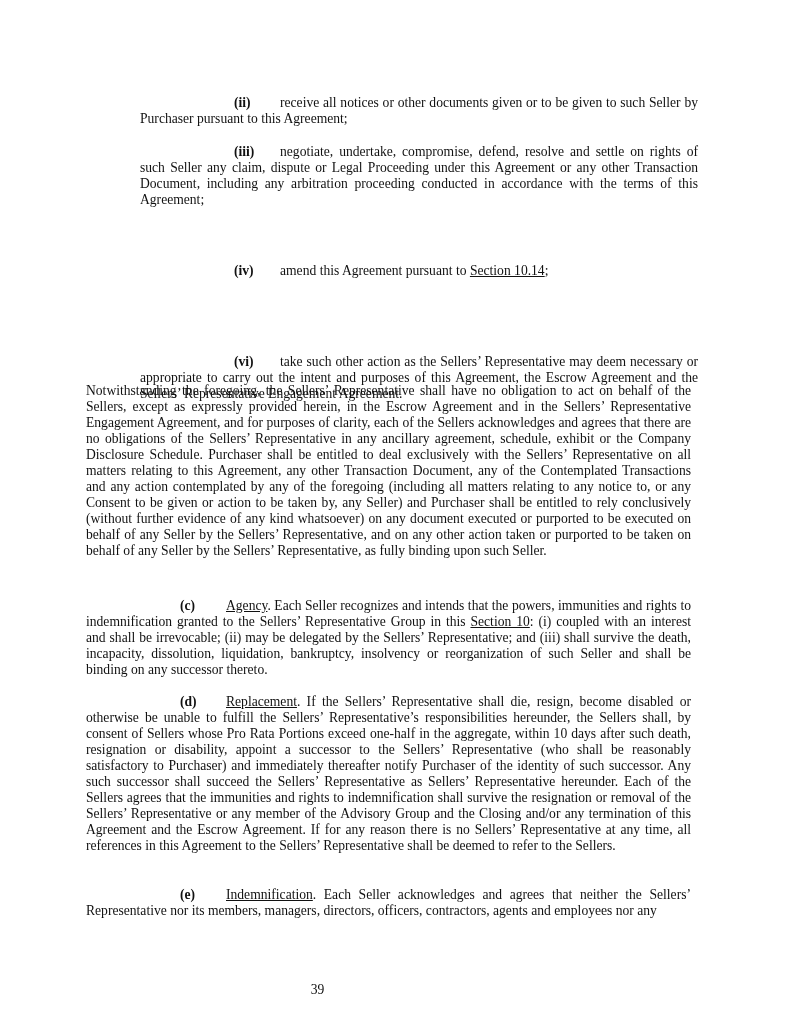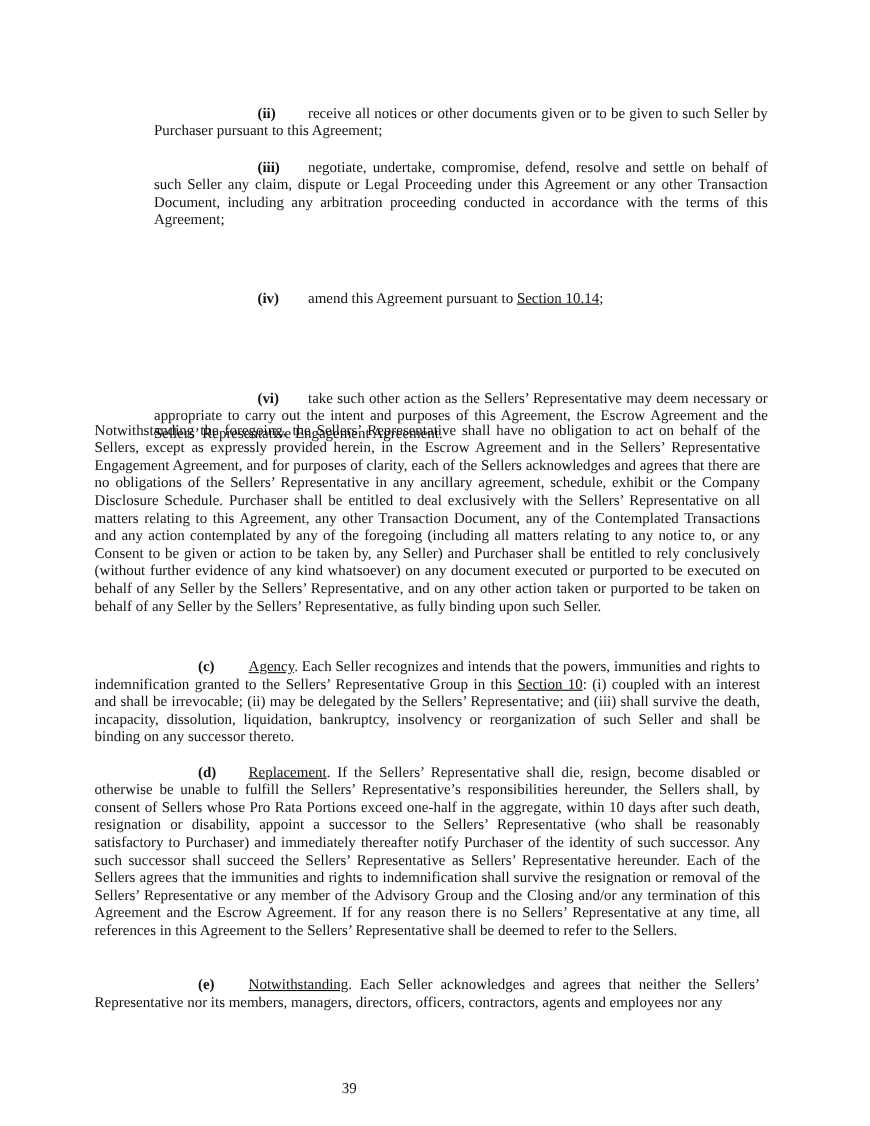--- a/index.html
+++ b/index.html
@@ -18,29 +18,29 @@
   .u { text-decoration: underline; }
   .pagenum { position: absolute; top: 982px; left: 0; width: 635px; text-align: center; font-size: 13.6px; }
 </style>
 </head>
 <body>
 
 <div class="page">
 
   <p class="para sub" style="top:95px;"><span class="indent-sub"></span><span class="num">(ii)</span><span>receive all notices or other documents given or to be given to such Seller by Purchaser pursuant to this Agreement;</span></p>
 
-  <p class="para sub" style="top:144px;"><span class="indent-sub"></span><span class="num">(iii)</span><span>negotiate, undertake, compromise, defend, resolve and settle on behalf of such Seller any claim, dispute or Legal Proceeding under this Agreement or any other Transaction Document, including any arbitration proceeding conducted in accordance with the terms of this Agreement;</span></p>
+  <p class="para sub" style="top:144px;"><span class="indent-sub"></span><span class="num">(iii)</span><span>negotiate, undertake, compromise, defend, resolve and settle on rights of such Seller any claim, dispute or Legal Proceeding under this Agreement or any other Transaction Document, including any arbitration proceeding conducted in accordance with the terms of this Agreement;</span></p>
 
   <p class="para sub" style="top:224px;margin-top:39px;"><span class="indent-sub"></span><span class="num">(iv)</span><span>amend this Agreement pursuant to </span><span class="u">Section 10.14</span><span>;</span></p>
 
 
   <p class="para sub" style="top:310px;margin-top:44px;"><span class="indent-sub"></span><span class="num">(vi)</span><span>take such other action as the Sellers’ Representative may deem necessary or appropriate to carry out the intent and purposes of this Agreement, the Escrow Agreement and the Sellers’ Representative Engagement Agreement.</span></p>
 
   <p class="para main" style="top:383px;">Notwithstanding the foregoing, the Sellers’ Representative shall have no obligation to act on behalf of the Sellers, except as expressly provided herein, in the Escrow Agreement and in the Sellers’ Representative Engagement Agreement, and for purposes of clarity, each of the Sellers acknowledges and agrees that there are no obligations of the Sellers’ Representative in any ancillary agreement, schedule, exhibit or the Company Disclosure Schedule.  Purchaser shall be entitled to deal exclusively with the Sellers’ Representative on all matters relating to this Agreement, any other Transaction Document, any of the Contemplated Transactions and any action contemplated by any of the foregoing (including all matters relating to any notice to, or any Consent to be given or action to be taken by, any Seller) and Purchaser shall be entitled to rely conclusively (without further evidence of any kind whatsoever) on any document executed or purported to be executed on behalf of any Seller by the Sellers’ Representative, and on any other action taken or purported to be taken on behalf of any Seller by the Sellers’ Representative, as fully binding upon such Seller.</p>
 
   <p class="para main" style="top:598px;"><span class="indent-main"></span><span class="num">(c)</span><span class="u">Agency</span><span>.  Each Seller recognizes and intends that the powers, immunities and rights to indemnification granted to the Sellers’ Representative Group in this </span><span class="u">Section 10</span><span>: (i) coupled with an interest and shall be irrevocable; (ii) may be delegated by the Sellers’ Representative; and (iii) shall survive the death, incapacity, dissolution, liquidation, bankruptcy, insolvency or reorganization of such Seller and shall be binding on any successor thereto.</span></p>
 
   <p class="para main" style="top:694px;"><span class="indent-main"></span><span class="num">(d)</span><span class="u">Replacement</span><span>.  If the Sellers’ Representative shall die, resign, become disabled or otherwise be unable to fulfill the Sellers’ Representative’s responsibilities hereunder, the Sellers shall, by consent of Sellers whose Pro Rata Portions exceed one-half in the aggregate, within 10 days after such death, resignation or disability, appoint a successor to the Sellers’ Representative (who shall be reasonably satisfactory to Purchaser) and immediately thereafter notify Purchaser of the identity of such successor. Any such successor shall succeed the Sellers’ Representative as Sellers’ Representative hereunder. Each of the Sellers agrees that the immunities and rights to indemnification shall survive the resignation or removal of the Sellers’ Representative or any member of the Advisory Group and the Closing and/or any termination of this Agreement and the Escrow Agreement.  If for any reason there is no Sellers’ Representative at any time, all references in this Agreement to the Sellers’ Representative shall be deemed to refer to the Sellers.</span></p>
 
-  <p class="para main" style="top:887px;"><span class="indent-main"></span><span class="num">(e)</span><span class="u">Notwithstanding</span><span>.  Each Seller acknowledges and agrees that neither the Sellers’ Representative nor its members, managers, directors, officers, contractors, agents and employees nor any</span></p>
+  <p class="para main" style="top:887px;"><span class="indent-main"></span><span class="num">(e)</span><span class="u">Indemnification</span><span>.  Each Seller acknowledges and agrees that neither the Sellers’ Representative nor its members, managers, directors, officers, contractors, agents and employees nor any</span></p>
 
   <div class="pagenum">39</div>
 </div>
 
 </body></html>

